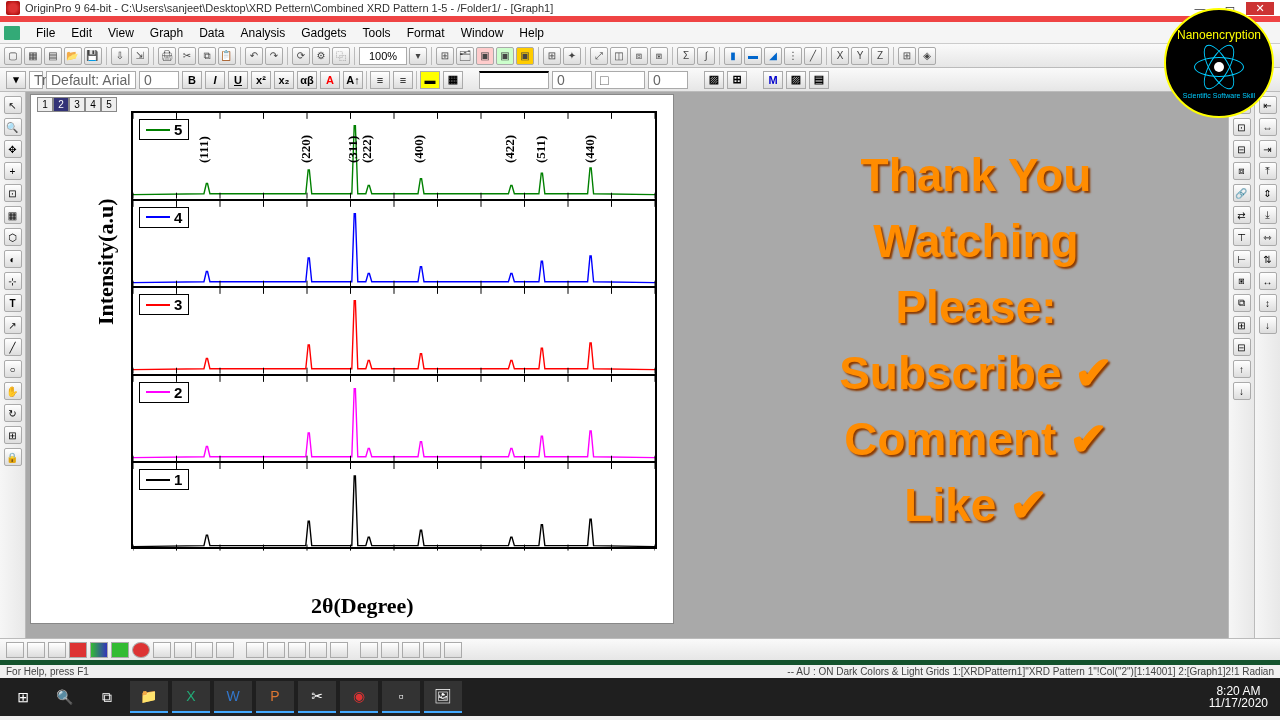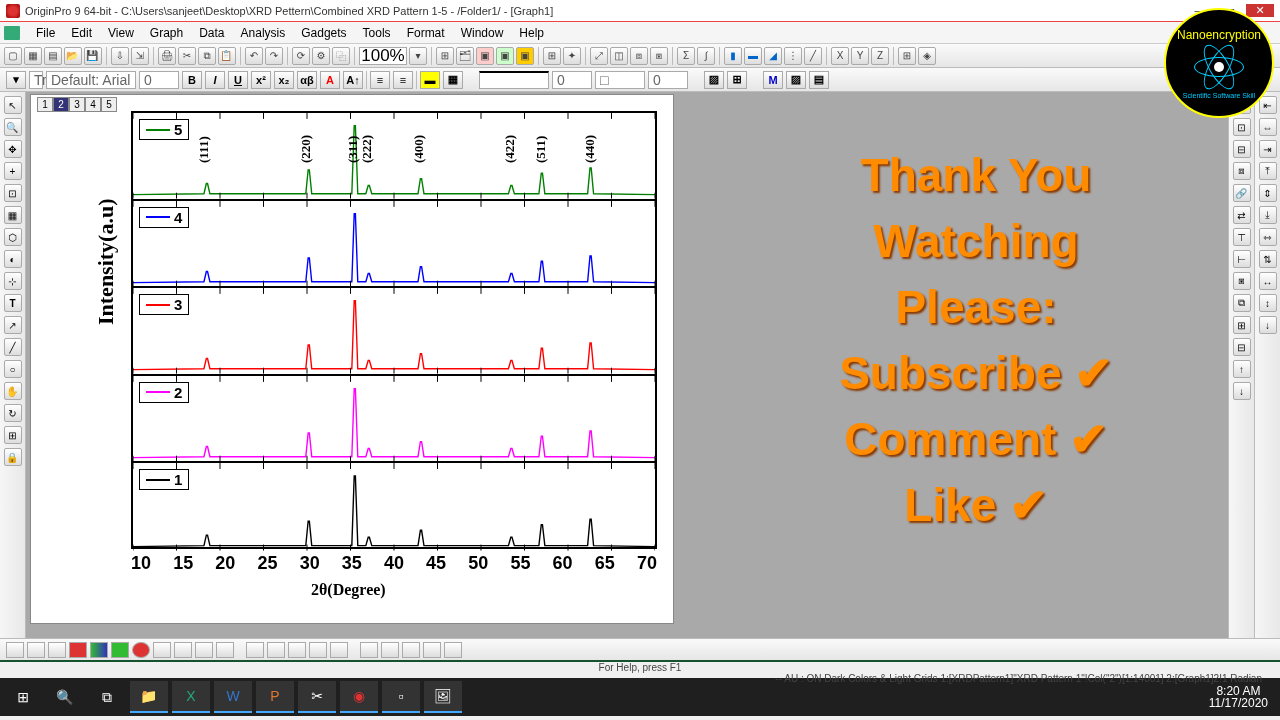--- a/index.html
+++ b/index.html
@@ -1,31 +1,31 @@
 <!DOCTYPE html>
 <html><head>
 <meta charset="utf-8">
 <style>
 * { box-sizing: border-box; margin: 0; padding: 0; font-family: "Segoe UI", Tahoma, sans-serif; }
 body { width: 1280px; height: 720px; overflow: hidden; background: #f0f0f0; position: relative; }
 
-.titlebar { height: 22px; background: #fff; display: flex; align-items: center; padding: 0 6px; font-size: 11px; color: #333; border-bottom: 1px solid #ef4444; }
+.titlebar { height: 22px; background: #fff; display: flex; align-items: center; padding: 0 6px; font-size: 11px; color: #333; border-bottom: 6px solid #ef4444; }
 .titlebar .app-icon { width: 14px; height: 14px; background: radial-gradient(circle,#d33 40%,#900 100%); border-radius: 2px; margin-right: 5px; }
 .titlebar .win-controls { margin-left: auto; display: flex; gap: 2px; }
 .titlebar .win-controls span { width: 28px; text-align: center; font-size: 11px; cursor: pointer; }
 .titlebar .win-controls .close { color: #fff; background: #c33; }
 
 .menubar { height: 22px; background: #f5f5f5; display: flex; align-items: center; padding: 0 4px; font-size: 12px; border-bottom: 1px solid #ccc; }
 .menubar .menu-icon { width: 16px; height: 14px; background: #3a7; margin-right: 8px; border-radius: 1px; }
 .menubar span.mi { padding: 2px 8px; cursor: pointer; }
 
 .toolbar { height: 24px; background: linear-gradient(#fafafa,#e6e6e6); border-bottom: 1px solid #bbb; display: flex; align-items: center; padding: 0 4px; gap: 2px; }
 .toolbar .tb { width: 18px; height: 18px; background: linear-gradient(#fff,#ddd); border: 1px solid #aaa; border-radius: 2px; display: flex; align-items: center; justify-content: center; font-size: 10px; color: #444; }
 .toolbar .sep { width: 1px; height: 18px; background: #bbb; margin: 0 2px; }
-.toolbar .zoom { width: 48px; text-align: center; font-size: 17px; background: #fff; border: 1px solid #aaa; height: 18px; line-height: 16px; }
+.toolbar .zoom { width: 48px; text-align: center; font-size: 11px; background: #fff; border: 1px solid #aaa; height: 18px; line-height: 16px; }
 
 .fmtbar { height: 24px; background: linear-gradient(#fafafa,#e6e6e6); border-bottom: 1px solid #bbb; display: flex; align-items: center; padding: 0 6px; gap: 3px; font-size: 11px; }
 .fmtbar .fld { height: 18px; border: 1px solid #aaa; background: #fff; padding: 0 4px; display: flex; align-items: center; font-size: 14px; color: #666; }
 .fmtbar .btn { width: 20px; height: 18px; border: 1px solid #aaa; background: linear-gradient(#fff,#ddd); display: flex; align-items: center; justify-content: center; font-size: 11px; font-weight: bold; }
 
 .workspace { position: relative; height: 546px; display: flex; }
 .leftbar, .rightbar { width: 26px; background: linear-gradient(90deg,#f6f6f6,#e8e8e8); border-right: 1px solid #bbb; display: flex; flex-direction: column; align-items: center; padding-top: 4px; gap: 4px; }
 .rightbar { border-right: none; border-left: 1px solid #bbb; }
 .sidebtn { width: 18px; height: 18px; border: 1px solid #aaa; background: linear-gradient(#fff,#ddd); border-radius: 2px; font-size: 10px; display: flex; align-items: center; justify-content: center; }
 .rightbar2 { width: 26px; background: linear-gradient(90deg,#f6f6f6,#e8e8e8); border-left: 1px solid #bbb; display: flex; flex-direction: column; align-items: center; padding-top: 4px; gap: 4px; }
@@ -40,36 +40,36 @@
 
 .plot { position: absolute; left: 100px; top: 16px; width: 526px; height: 438px; border: 2px solid #000; }
 .panel { position: absolute; left: 0; width: 100%; height: 87.6px; border-bottom: 2px solid #000; }
 .panel:last-child { border-bottom: none; }
 .legend { position: absolute; left: 6px; top: 6px; border: 1px solid #000; background: #fff; padding: 1px 6px; font-size: 15px; font-weight: bold; display: flex; align-items: center; gap: 4px; }
 .legend .ln { width: 24px; height: 0; border-top: 2px solid; }
 
 svg.spectrum { position: absolute; left: 0; bottom: 0; width: 100%; height: 100%; }
 
 .yaxis-label { position: absolute; left: 62px; top: 230px; transform: rotate(-90deg); transform-origin: left top; font-size: 22px; font-weight: bold; font-family: "Times New Roman", serif; }
-.xaxis-label { position: absolute; left: 280px; top: 486px; font-size: 16px; font-weight: bold; font-family: "Times New Roman", serif; }
+.xaxis-label { position: absolute; left: 280px; top: 498px; font-size: 22px; font-weight: bold; font-family: "Times New Roman", serif; }
 .xticks { position: absolute; left: 100px; top: 458px; width: 526px; display: flex; justify-content: space-between; font-size: 18px; font-weight: bold; font-family: "Times New Roman", serif; }
 
 .peak-label { position: absolute; font-size: 13px; font-weight: bold; font-family: "Times New Roman", serif; transform: rotate(-90deg); transform-origin: left bottom; }
 
 .promo { position: absolute; left: 680px; top: 18px; width: 540px; height: 510px; display: flex; flex-direction: column; align-items: center; justify-content: flex-start; font-family: "Times New Roman", serif; font-weight: 900; gap: 0; margin-top: 32px; }
 .promo div { font-size: 46px; color: #ff8c00; text-shadow: 2px 2px 2px #8b3a00; margin: 6px 0; }
 
 .logo-overlay { position: absolute; right: 6px; top: 8px; width: 110px; height: 110px; border-radius: 55px; background: #000; border: 2px solid #ff0; display: flex; flex-direction: column; align-items: center; justify-content: center; color: #ff0; font-size: 8px; z-index: 50; }
 .logo-overlay .orbit { width: 50px; height: 50px; position: relative; }
 .logo-overlay .ring { position: absolute; border: 1px solid #0cf; border-radius: 50%; }
 
 .bottombar { height: 22px; background: linear-gradient(#fafafa,#e6e6e6); border-top: 1px solid #bbb; display: flex; align-items: center; padding: 0 6px; gap: 3px; }
 .bottombar .tb { width: 18px; height: 16px; border: 1px solid #aaa; background: linear-gradient(#fff,#ddd); }
 
-.statusbar { height: 18px; background: #f0f0f0; border-top: 2px solid #14532d; font-size: 10px; color: #444; display: flex; align-items: center; padding: 0 18px; flex-direction: column; }
+.statusbar { height: 18px; background: #f0f0f0; border-top: 5px solid #14532d; font-size: 10px; color: #444; display: flex; align-items: center; padding: 0 6px; }
 .statusbar .right { margin-left: auto; }
 
 .taskbar { height: 38px; background: #1f1f1f; display: flex; align-items: center; padding: 0 4px; gap: 4px; }
 .taskbar .tbtn { width: 38px; height: 32px; display: flex; align-items: center; justify-content: center; color: #fff; font-size: 14px; }
 .taskbar .tbtn.app { background: #333; border-bottom: 2px solid #4af; }
 .taskbar .tray { margin-left: auto; color: #fff; font-size: 12px; text-align: center; padding-right: 8px; line-height: 12px; }
 
 .tick { stroke: #000; stroke-width: 1; }
 </style>
 </head>
@@ -405,35 +405,20 @@
               <line x1="438.33333333333337" x2="438.33333333333337" y1="87.6" y2="81.6" class="tick"></line>
               <line x1="438.33333333333337" x2="438.33333333333337" y1="0" y2="6" class="tick"></line>
               <line x1="482.16666666666663" x2="482.16666666666663" y1="87.6" y2="81.6" class="tick"></line>
               <line x1="482.16666666666663" x2="482.16666666666663" y1="0" y2="6" class="tick"></line>
               <line x1="526" x2="526" y1="87.6" y2="81.6" class="tick"></line>
               <line x1="526" x2="526" y1="0" y2="6" class="tick"></line>
             </svg>
           </div>
         </div>
 
-      <div class="xticks">
-          <span>10</span>
-          <span>15</span>
-          <span>20</span>
-          <span>25</span>
-          <span>30</span>
-          <span>35</span>
-          <span>40</span>
-          <span>45</span>
-          <span>50</span>
-          <span>55</span>
-          <span>60</span>
-          <span>65</span>
-          <span>70</span>
-        </div>
       <div class="xaxis-label">2θ(Degree)</div>
     </div>
 
     <div class="promo">
       <div>Thank You</div>
       <div>Watching</div>
       <div>Please:</div>
       <div>Subscribe ✔</div>
       <div>Comment ✔</div>
       <div>Like ✔</div>

